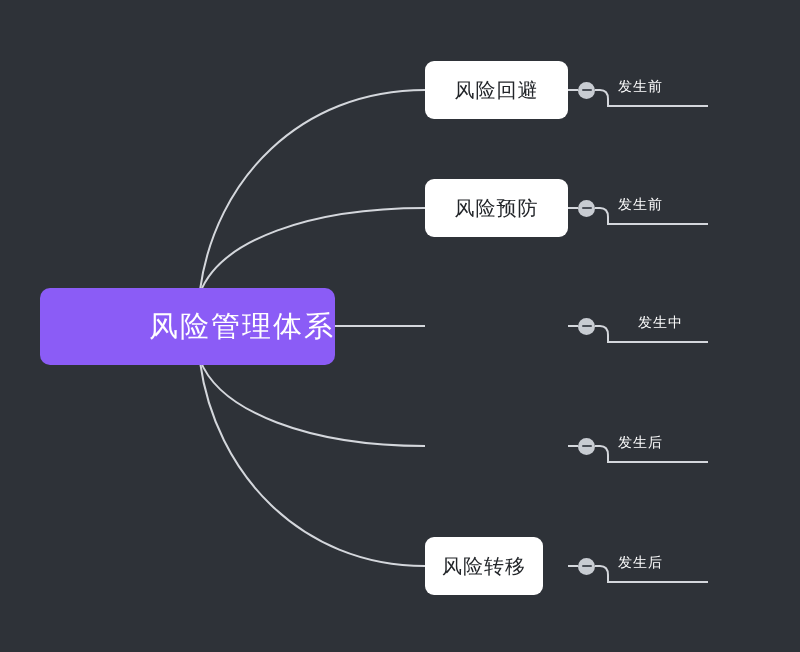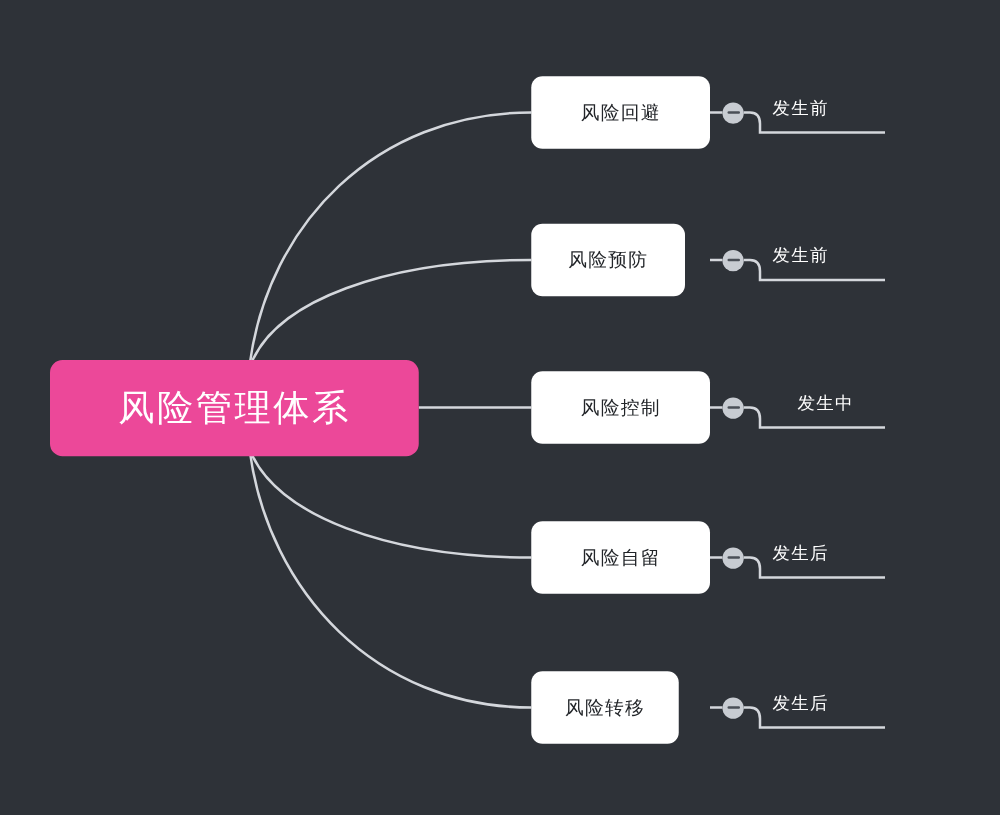--- a/index.html
+++ b/index.html
@@ -21,39 +21,39 @@
   svg.links {
     position: absolute;
     left: 0;
     top: 0;
     width: 800px;
     height: 652px;
     pointer-events: none;
   }
   .root-node {
     position: absolute;
-    background: #ec4899;
+    background: #8b5cf6;
     color: #ffffff;
     border-radius: 10px;
     display: flex;
     align-items: center;
-    justify-content: center;
+    justify-content: flex-end;
     font-size: 29px;
     letter-spacing: 2px;
     box-sizing: border-box;
   }
   .branch-node {
     position: absolute;
     background: #ffffff;
     color: #222529;
     border-radius: 9px;
     display: flex;
     align-items: center;
     justify-content: center;
-    font-size: 15px;
+    font-size: 20px;
     letter-spacing: 1px;
     box-sizing: border-box;
   }
   .leaf-label {
     position: absolute;
     color: #ffffff;
     font-size: 14px;
     letter-spacing: 1px;
     white-space: nowrap;
   }
@@ -108,35 +108,29 @@
   <div class="root-node" style="left:40px; top:288px; width:295px; height:77px;">
     <span>风险管理体系</span>
   </div>
 
   <div class="branch-node" style="left:425px; top:61px; width:143px; height:58px;">
     <span>风险回避</span>
   </div>
   <div class="collapse-btn" style="left:578px; top:81.5px;"></div>
   <div class="leaf-label" style="left:618px; top:78px;">发生前</div>
 
-  <div class="branch-node" style="left:425px; top:179px; width:123px; height:58px;">
+  <div class="branch-node" style="left:425px; top:179px; width:143px; height:58px;">
     <span>风险预防</span>
   </div>
   <div class="collapse-btn" style="left:578px; top:199.5px;"></div>
   <div class="leaf-label" style="left:618px; top:196px;">发生前</div>
 
-  <div class="branch-node" style="left:425px; top:297px; width:143px; height:58px;">
-    <span>风险控制</span>
-  </div>
   <div class="collapse-btn" style="left:578px; top:317.5px;"></div>
   <div class="leaf-label" style="left:618px; top:314px;margin-left:20px;">发生中</div>
 
-  <div class="branch-node" style="left:425px; top:417px; width:143px; height:58px;">
-    <span>风险自留</span>
-  </div>
   <div class="collapse-btn" style="left:578px; top:437.5px;"></div>
   <div class="leaf-label" style="left:618px; top:434px;">发生后</div>
 
   <div class="branch-node" style="left:425px; top:537px; width:118px; height:58px;">
     <span>风险转移</span>
   </div>
   <div class="collapse-btn" style="left:578px; top:557.5px;"></div>
   <div class="leaf-label" style="left:618px; top:554px;">发生后</div>
 
 </div>

